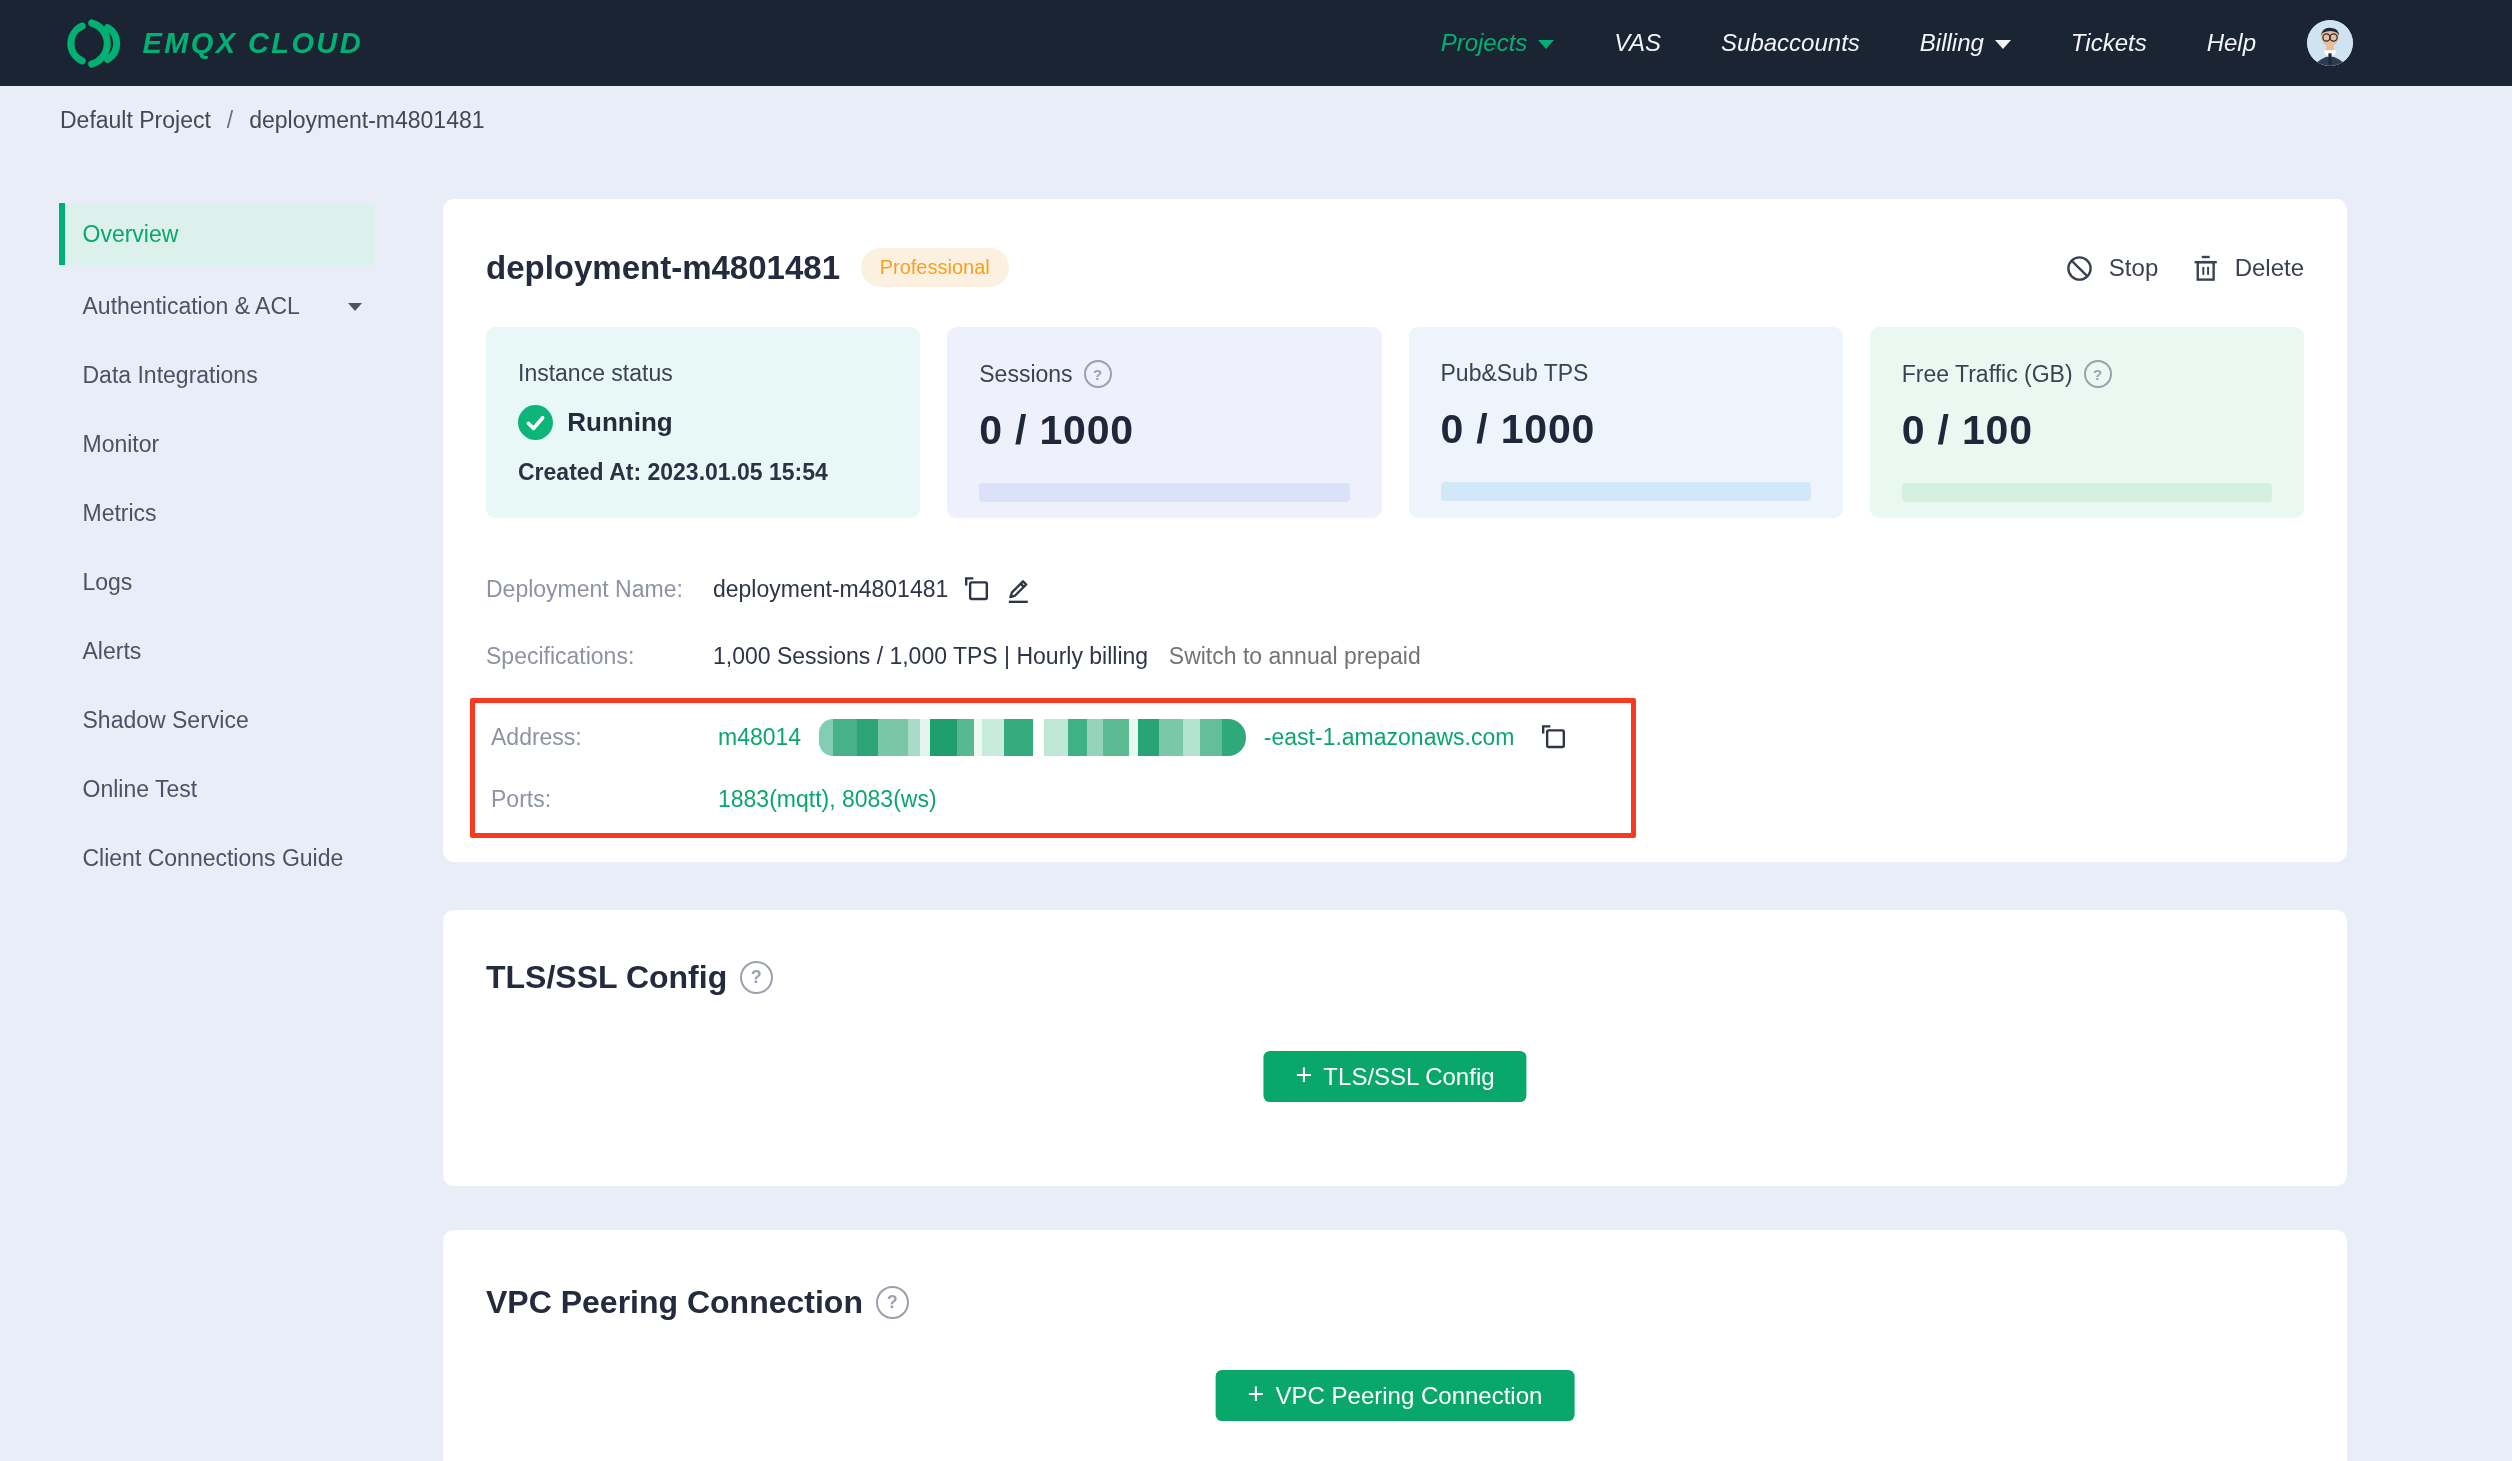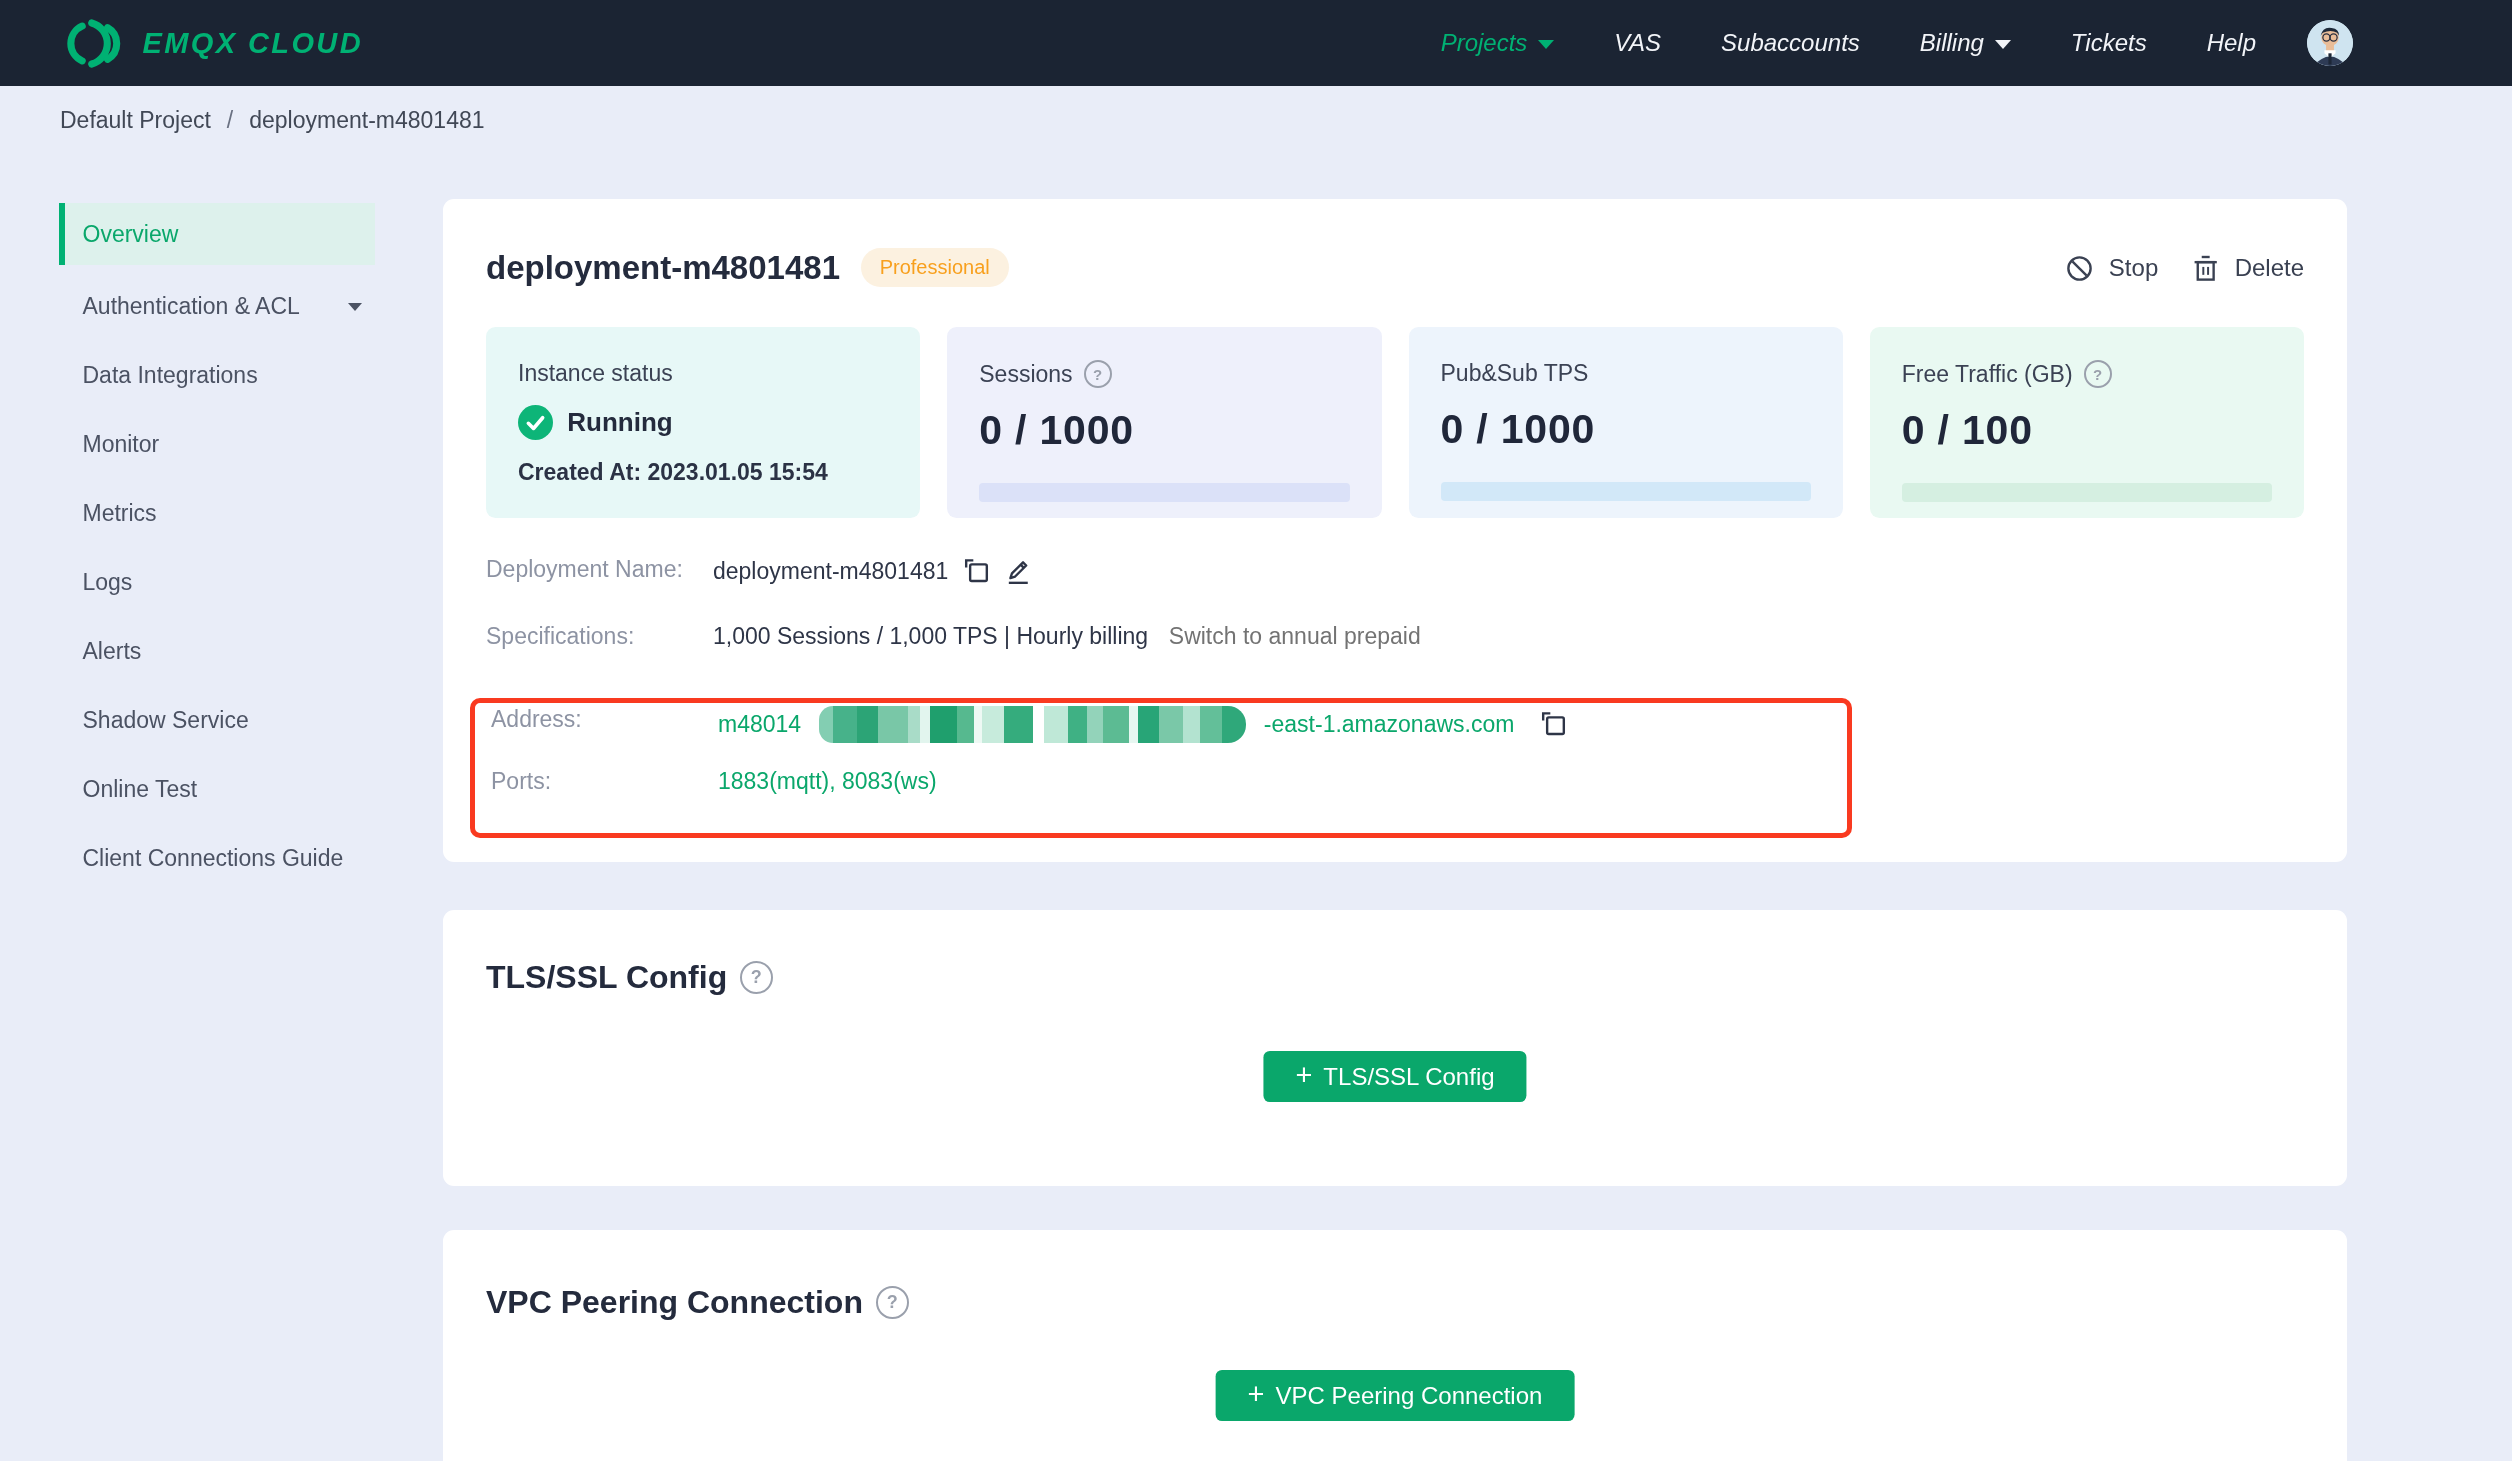--- a/index.html
+++ b/index.html
@@ -49,27 +49,27 @@
   .bar{height:19px;border-radius:4px;margin-top:29px;}
   .bar-2{background:#dbe1f8;}
   .bar-3{background:#d2e8f8;}
   .bar-4{background:#d5efe1;}
   .running-row{display:flex;align-items:center;gap:14.3px;margin-top:17.5px;font-size:26px;font-weight:bold;color:#242b3d;}
   .created{margin-top:19px;font-size:23px;font-weight:bold;color:#2b3245;}
   .qicon{width:24px;height:24px;border:2px solid #9aa0ac;border-radius:50%;display:inline-flex;align-items:center;justify-content:center;font-size:15px;color:#9aa0ac;font-weight:bold;flex:none;cursor:pointer;}
   .qicon-lg{width:29px;height:29px;border-width:2.4px;font-size:18px;margin-left:12.7px;}
   
   .details{margin-top:38px;font-size:23px;}
-  .drow{display:flex;align-items:flex-start;height:67px;}
+  .drow{display:flex;align-items:center;height:67px;}
   .dlabel{width:227px;flex:none;color:#8d93a3;}
   .dvalue{color:#2e3547;display:flex;align-items:center;gap:14.3px;}
   .green{color:#0aa76b;}
   .link{color:#737373;margin-left:20.7px;cursor:pointer;}
   .icon-btn{cursor:pointer;display:inline-flex;}
-  .red-box{border:5.6px solid #f93a20;border-radius:10px;margin-left:-16px;margin-top:8px;padding:3.2px 0 3.2px 16px;width:1382px;box-sizing:border-box;}
+  .red-box{border:5.6px solid #f93a20;border-radius:2px;margin-left:-16px;margin-top:8px;padding:3.2px 0 3.2px 16px;width:1166px;box-sizing:border-box;}
   .red-box .drow{height:62px;}
   .addr-wrap{display:flex;align-items:center;}
   .redaction{display:inline-flex;align-items:center;height:37px;margin:0 3.2px;}
   .rblock{display:inline-block;height:37px;}
   .redaction .rblock:first-child{border-radius:18px 0 0 18px;}
   .redaction .rblock:last-child{border-radius:0 18px 18px 0;}
   
   .card-section{margin-top:48px;height:276px;position:relative;padding:49px 43px 16px;}
   .card-vpc{margin-top:44px;height:334px;padding-top:54px;}
   .sec-title{display:flex;align-items:center;font-size:32px;font-weight:bold;color:#242b3d;}

